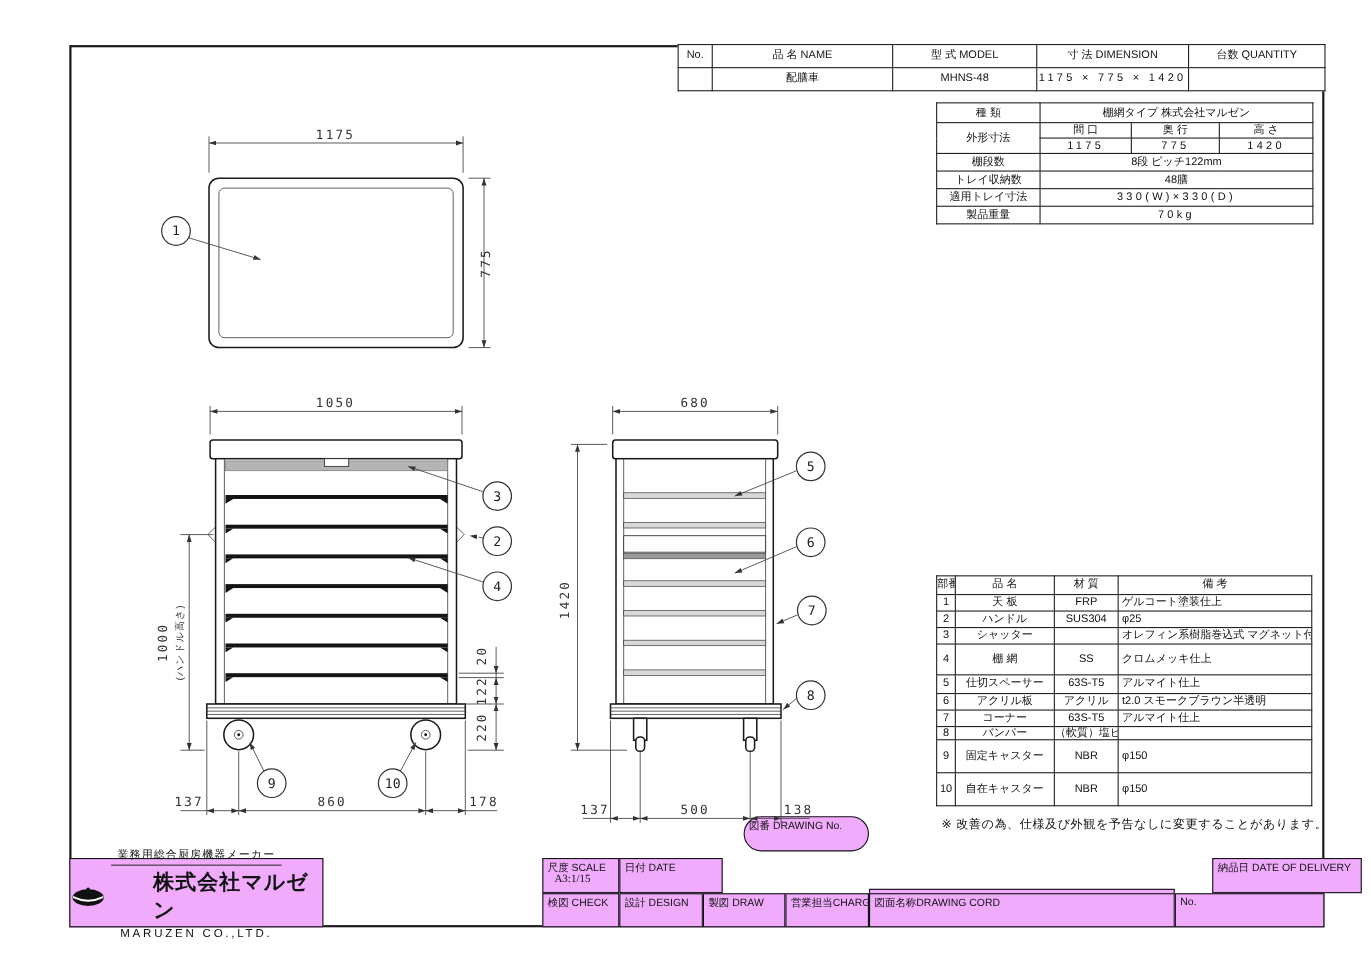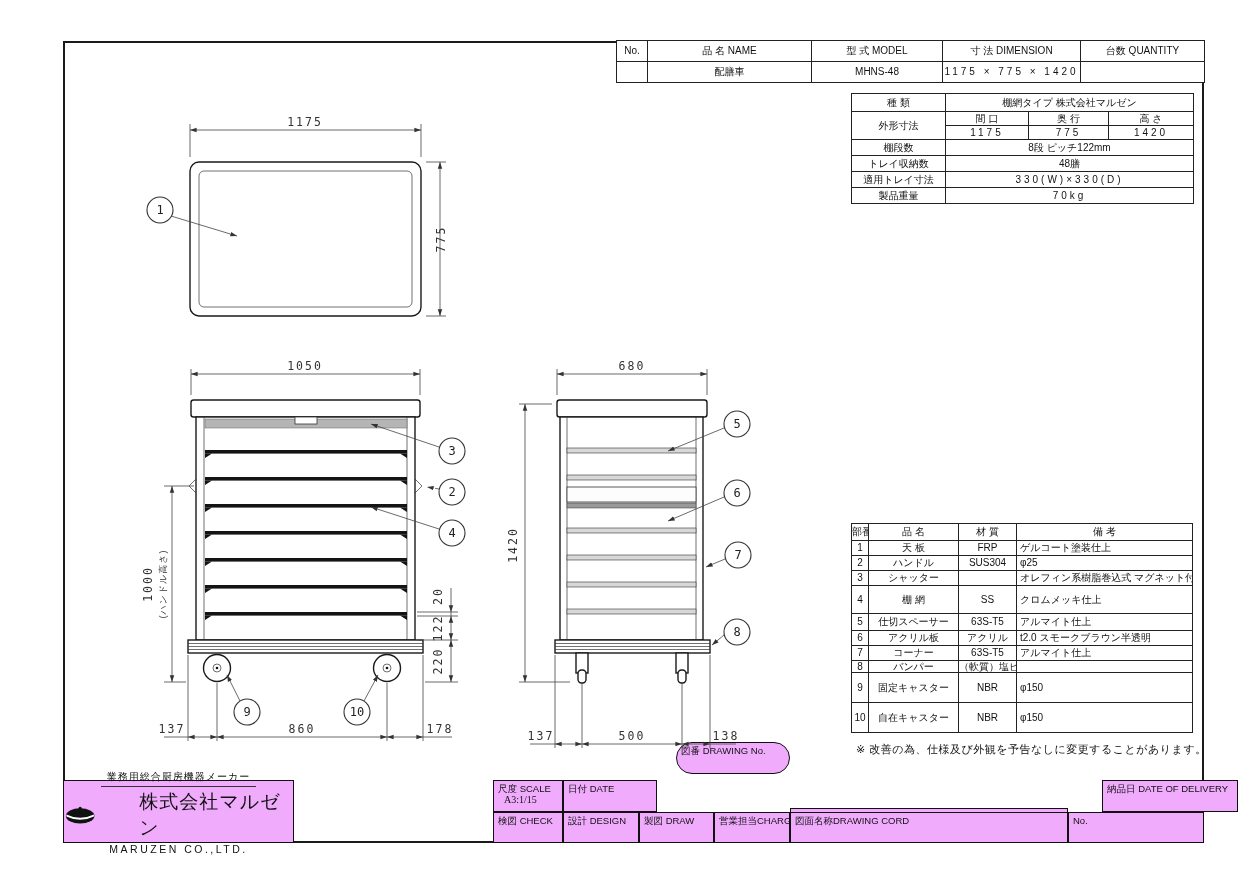--- a/index.html
+++ b/index.html
@@ -24,21 +24,21 @@
   .sp{letter-spacing:3px;}
   .note{position:absolute;left:856px;top:742px;font-size:11px;letter-spacing:.5px;}
   
   .tb{position:absolute;border:1px solid #111;box-sizing:border-box;font-size:9.5px;background:#f0abfc;}
   .tb .lbl{position:absolute;top:2px;left:4px;white-space:nowrap;}
   .tb .subline{position:absolute;left:0;width:100%;border-top:1px solid #111;}
   .scaleval{position:absolute;left:10px;top:13px;font-family:Liberation Serif, serif;font-size:10px;}
   .company{display:flex;flex-direction:column;align-items:center;justify-content:center;height:100%;}
   .tagline{font-size:10px;border-bottom:1px solid #333;padding:1px 6px 2px 6px;letter-spacing:1px;}
   .cname{display:flex;align-items:center;gap:4px;margin-top:2px;}
-  .cname-jp{font-size:19px;font-weight:normal;letter-spacing:1px;margin-left:39px;}
+  .cname-jp{font-size:19px;font-weight:bold;letter-spacing:1px;margin-left:39px;}
   .cname-en{font-size:10.5px;letter-spacing:2.5px;margin-top:2px;}
   
   svg.draw{position:absolute;left:0;top:0;}
   .obj{stroke:#1a1a1a;stroke-width:1.4;fill:#fff;}
   .objt{stroke:#333;stroke-width:.7;fill:none;}
   .dim{stroke:#444;stroke-width:.8;fill:none;}
   .dimtext{font-family:"DejaVu Sans Mono",monospace;font-size:11.5px;fill:#333;
            letter-spacing:2px;text-anchor:middle;}
   .dimtext-s{font-family:"Liberation Sans","DejaVu Sans",sans-serif;font-size:9px;
            fill:#333;letter-spacing:1px;text-anchor:middle;}

